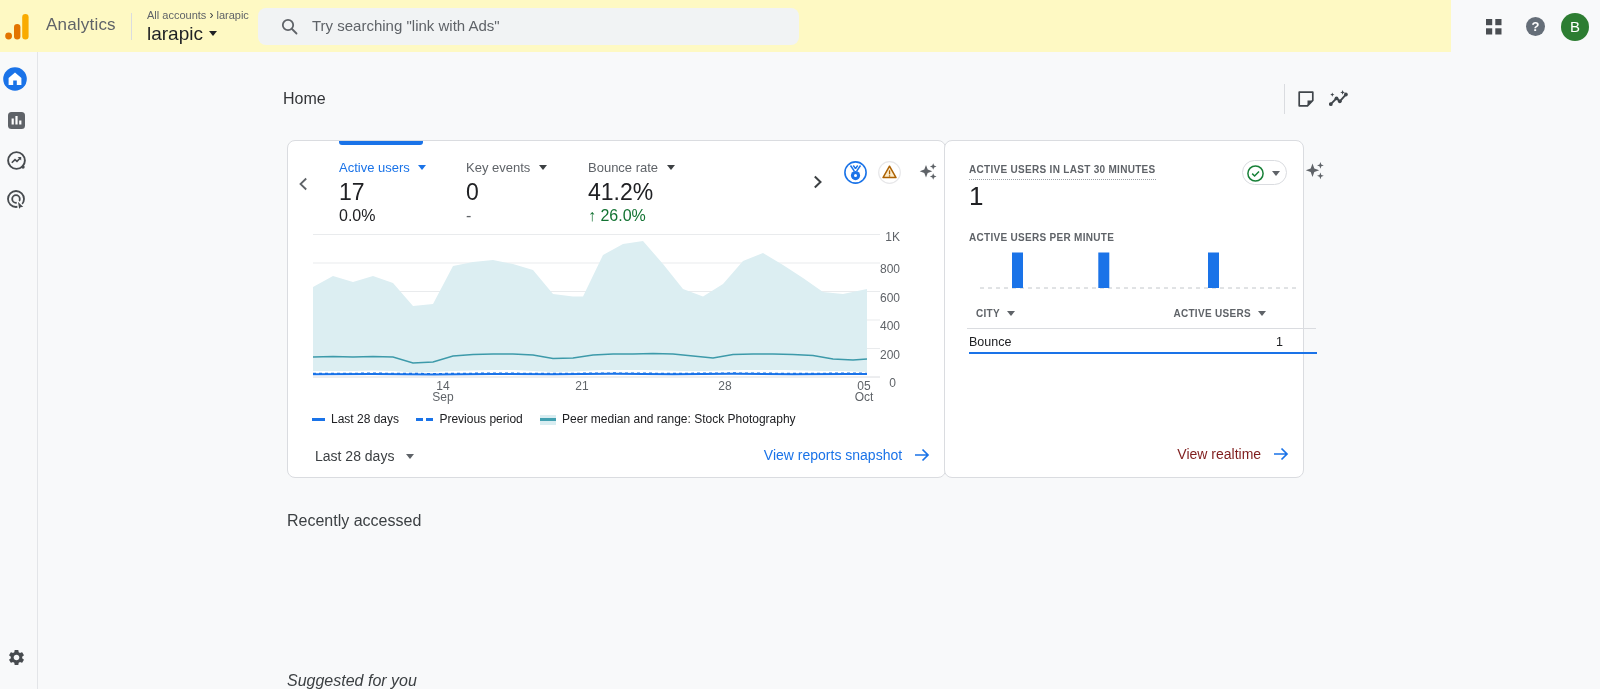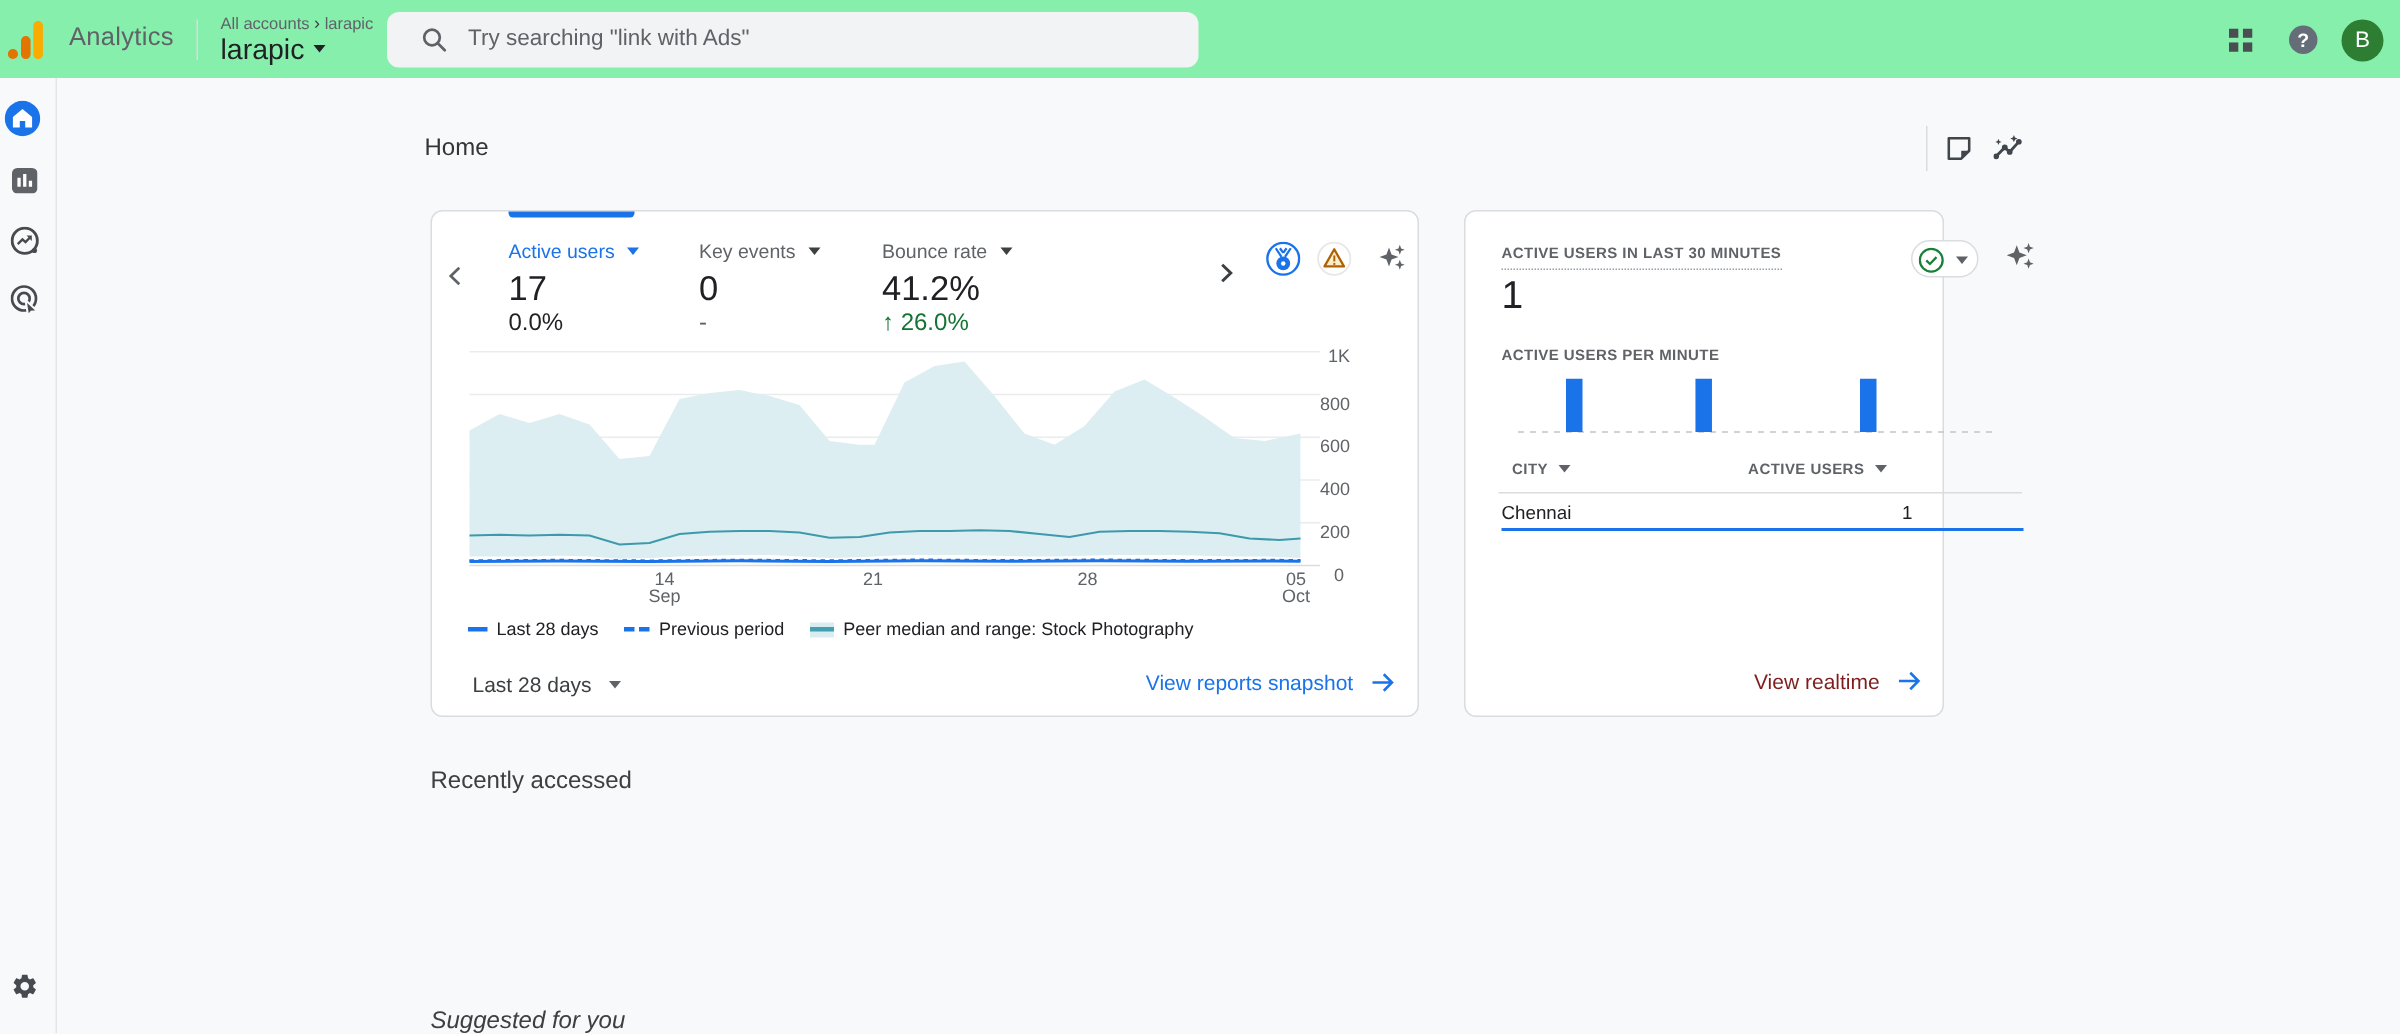--- a/index.html
+++ b/index.html
@@ -1,20 +1,20 @@
 <!DOCTYPE html>
 <html><head>
 <meta charset="utf-8">
 <style>
 * { margin:0; padding:0; box-sizing:border-box; }
 html,body { width:1600px; height:689px; overflow:hidden; font-family:"Liberation Sans",sans-serif; background:#f8f9fa; }
 .abs { position:absolute; }
 #page { position:relative; width:1600px; height:689px; }
 
-#header { position:absolute; left:0; top:0; width:1600px; height:52px; background:#86efac; }
+#header { position:absolute; left:0; top:0; width:1451px; height:52px; background:#fef9c3; }
 #vdiv1 { position:absolute; left:131px; top:13px; width:1px; height:27px; background:#dadce0; }
 #brand { position:absolute; left:46px; top:15px; font-size:17px; color:#5f6368; letter-spacing:0.2px; }
 #crumb { position:absolute; left:147px; top:8px; font-size:11px; color:#5f6368; }
 #prop { position:absolute; left:147px; top:23px; font-size:19px; color:#1f2124; }
 #search { position:absolute; left:258px; top:8px; width:541px; height:37px; background:#f1f3f4; border-radius:8px; }
 #search .ph { position:absolute; left:54px; top:9px; font-size:15px; color:#5f6368; }
 
 #sidebar { position:absolute; left:0; top:52px; width:38px; height:637px; background:#f8f9fa; border-right:1px solid #e3e5e8; }
 
 #main { position:absolute; left:39px; top:52px; width:1561px; height:637px; background:#f8f9fa; }
@@ -180,21 +180,21 @@
     </div>
     <div style="position:absolute;left:27px;top:308px;width:605px;height:0px;border-top:1px solid #fff;"></div>
     <div style="position:absolute;left:27px;top:307px;font-size:14px;color:#3c4043;">Last 28 days <span class="caret" style="color:#5f6368;margin-left:8px;margin-bottom:2px"></span></div>
     <div style="position:absolute;right:15px;top:306px;font-size:14px;color:#1a73e8;">View reports snapshot
       <svg style="vertical-align:-3px;margin-left:8px" width="16" height="16" viewBox="0 0 16 16">
           <path d="M1 8 H14 M8.5 2.5 L14 8 L8.5 13.5" fill="none" stroke="#1a73e8" stroke-width="1.7"></path>
         </svg>
     </div>
   </div>
 
-  <div class="card" id="card2" style="left:976px;top:140px;width:320px;height:338px;padding-left:35px;">
+  <div class="card" id="card2" style="left:944px;top:140px;width:360px;height:338px;padding-left:35px;">
     <div class="capslab" style="position:absolute;left:24px;top:23px;border-bottom:1.5px dotted #9aa0a6;padding-bottom:4px;">ACTIVE USERS IN LAST 30 MINUTES</div>
     <div style="position:absolute;left:24px;top:40px;font-size:26px;color:#202124;">1</div>
     <div style="position:absolute;left:297px;top:19px;width:45px;height:25px;border:1px solid #dadce0;border-radius:13px;background:#fff;">
       <svg style="position:absolute;left:4px;top:3.5px" width="17" height="17" viewBox="0 0 17 17">
         <circle cx="8.5" cy="8.5" r="7.6" fill="none" stroke="#188038" stroke-width="1.5"></circle>
         <path d="M5.2 8.6 L7.6 11 L12 6.4" fill="none" stroke="#188038" stroke-width="1.5"></path>
       </svg>
       <span class="caret" style="position:absolute;right:6px;top:10px;color:#5f6368;"></span>
     </div>
     <svg style="position:absolute;left:360px;top:20px" width="20" height="20" viewBox="0 0 20 20">
@@ -205,21 +205,21 @@
     <div class="capslab" style="position:absolute;left:24px;top:91px;">ACTIVE USERS PER MINUTE</div>
     <svg style="position:absolute;left:0;top:0" width="392" height="220" viewBox="0 0 392 220">
       <line x1="35" y1="147" x2="353" y2="147" stroke="#c2c6ca" stroke-width="1" stroke-dasharray="4 4"></line>
       <rect x="67" y="111.5" width="11" height="35.5" fill="#1a73e8"></rect>
       <rect x="153.3" y="111.5" width="11" height="35.5" fill="#1a73e8"></rect>
       <rect x="263" y="111.5" width="11" height="35.5" fill="#1a73e8"></rect>
     </svg>
     <div class="capslab" style="position:absolute;left:31px;top:167px;">CITY <span class="caret" style="color:#5f6368;margin-left:4px;margin-bottom:1px"></span></div>
     <div class="capslab" style="position:absolute;right:37px;top:167px;">ACTIVE USERS <span class="caret" style="color:#5f6368;margin-left:4px;margin-bottom:1px"></span></div>
     <div style="position:absolute;left:22px;top:187px;width:349px;height:1px;background:#dadce0;"></div>
-    <div style="position:absolute;left:24px;top:194px;font-size:12.5px;color:#202124;">Chennai</div>
+    <div style="position:absolute;left:24px;top:194px;font-size:12.5px;color:#202124;">Bounce</div>
     <div style="position:absolute;right:20px;top:194px;font-size:12.5px;color:#202124;">1</div>
     <div style="position:absolute;left:24px;top:211px;width:348px;height:2px;background:#1a73e8;"></div>
     <div style="position:absolute;right:14px;top:305px;font-size:14px;color:#7f1d1d;">View realtime
       <svg style="vertical-align:-3px;margin-left:8px" width="16" height="16" viewBox="0 0 16 16">
           <path d="M1 8 H14 M8.5 2.5 L14 8 L8.5 13.5" fill="none" stroke="#1a73e8" stroke-width="1.7"></path>
         </svg>
     </div>
   </div>
 
   <div class="sechead" style="left:287px;top:512px;">Recently accessed</div>

